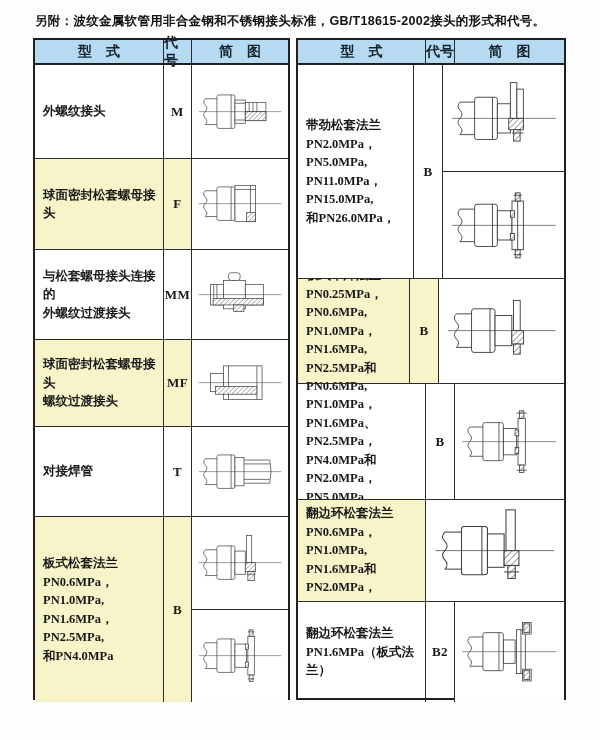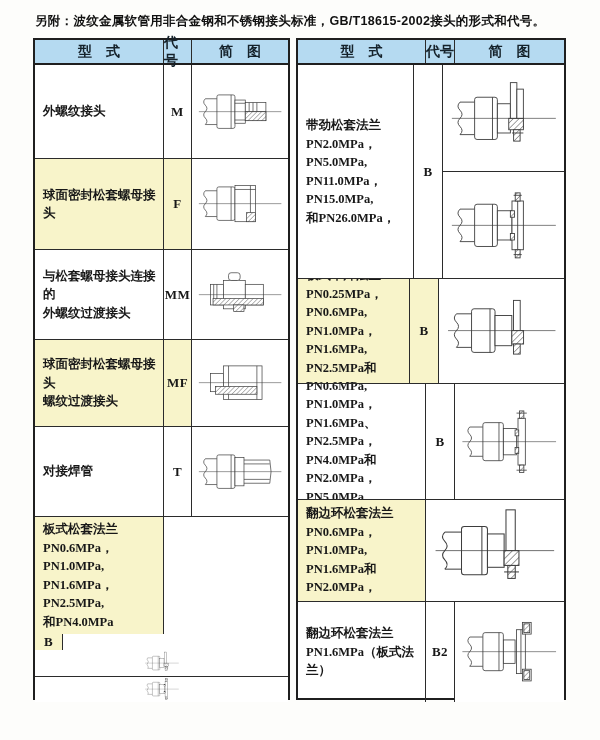--- a/index.html
+++ b/index.html
@@ -209,21 +209,21 @@
                   <line x1="76" y1="64" x2="116" y2="64"></line>
                   <line x1="76" y1="34" x2="116" y2="34"></line>
                   <line x1="76" y1="58" x2="116" y2="58"></line>
                   <path d="M116,28 q4,18 0,36"></path>
                   <line x1="6" y1="46" x2="134" y2="46" stroke-width="0.8"></line>
                 </g>
               </svg>
             </div>
           </div>
         </div>
-        <div class="row" style="height: 185px; flex-direction: column;">
+        <div class="row" style="height: 185px;">
           <div class="cell c0 type hl" style="width: 129px;">板式松套法兰
 PN0.6MPa，PN1.0MPa,
 PN1.6MPa，PN2.5MPa,
 和PN4.0MPa</div>
           <div class="cell c1 code hl" style="width: 28px;">B</div>
           <div class="cell diag" style="flex: 1 1 0%;">
             <div class="sub">
               <svg viewBox="0 0 140 92" xmlns="http://www.w3.org/2000/svg">
     <defs>
                   <pattern id="h6" width="5" height="5" patternUnits="userSpaceOnUse" patternTransform="rotate(45)">

